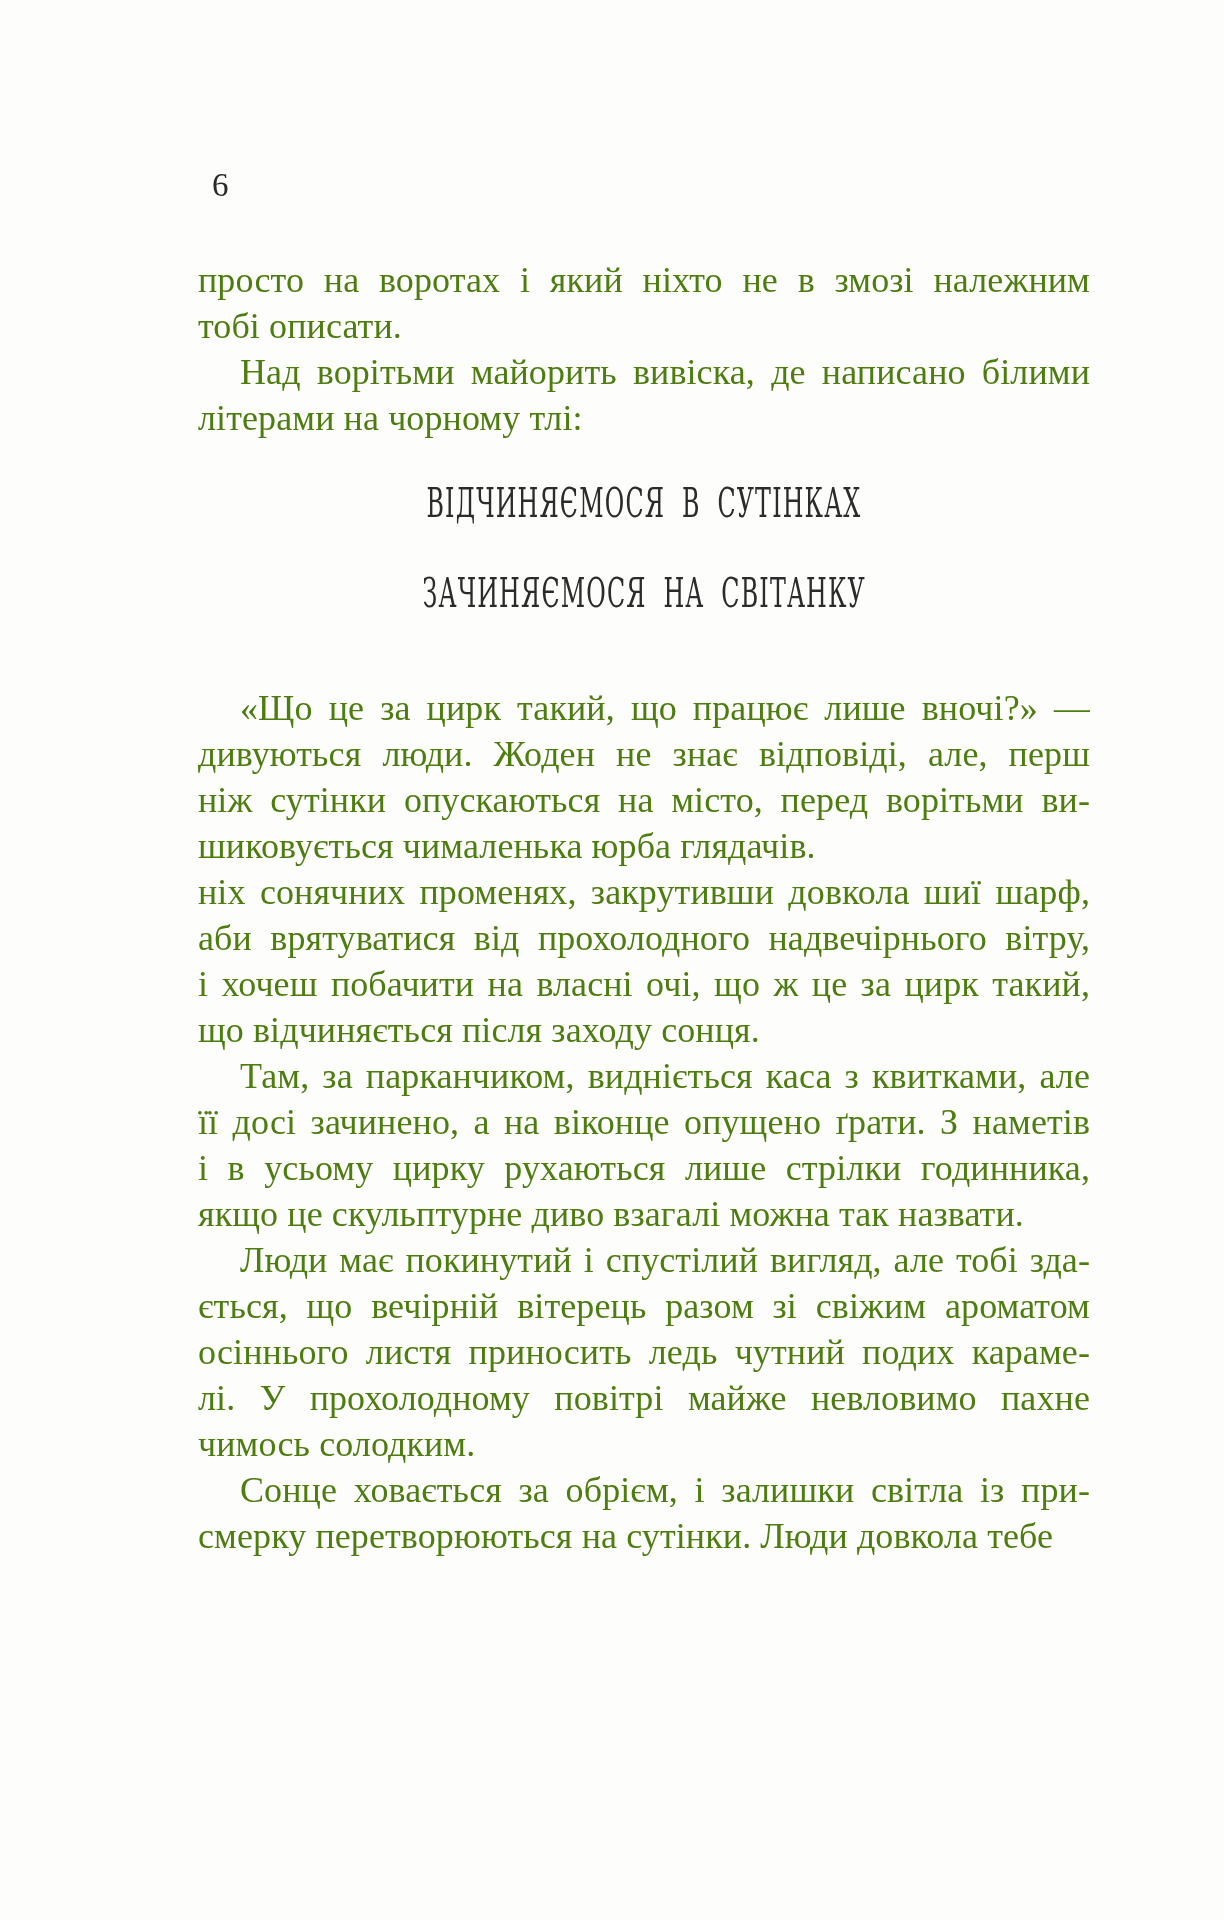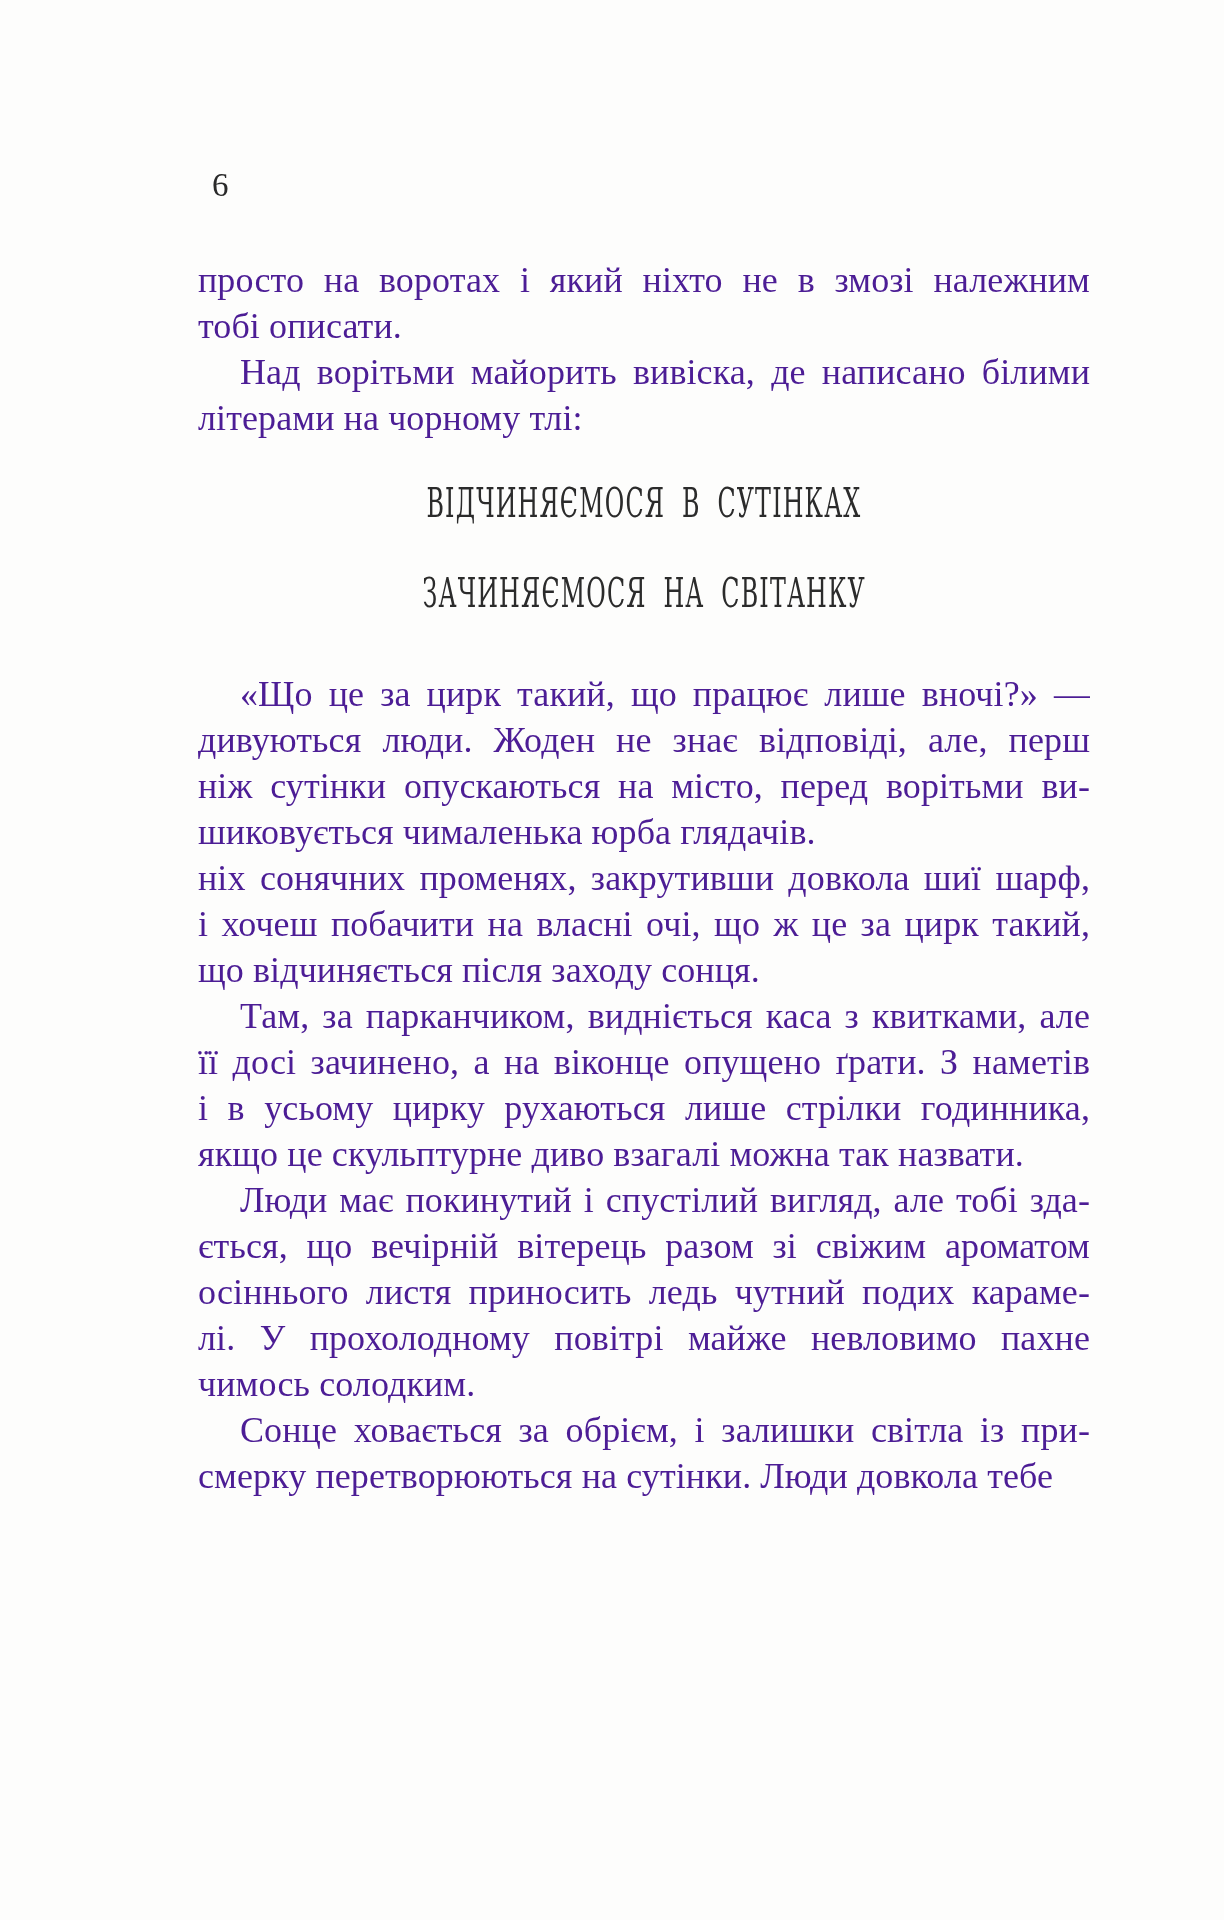--- a/index.html
+++ b/index.html
@@ -31,32 +31,32 @@
     width: 892px;
   }
   .para-block { margin: 0; padding: 0; }
   .body-line {
     font-size: 36px;
     line-height: 46px;
     height: 46px;
     overflow: hidden;
     text-align: justify;
     text-align-last: justify;
-    color: #4c1d95;
+    color: #4d7c0f;
     letter-spacing: 0.1px;
   }
   .body-line.last {
     text-align-last: left;
   }
   .body-line.indent {
     padding-left: 42px;
   }
   .sign-block {
     margin-top: 37px;
-    margin-bottom: 53px;
+    margin-bottom: 67px;
   }
   .sign-line {
     height: 50px;
     line-height: 50px;
     text-align: center;
     overflow: visible;
   }
   .sign-line + .sign-line {
     margin-top: 40px;
   }
@@ -91,20 +91,21 @@
         <div class="sign-line"><span class="sign-text">ЗАЧИНЯЄМОСЯ НА СВІТАНКУ</span></div>
       </div>
       <div class="para-block">
         <div class="body-line indent">«Що це за цирк такий, що працює лише вночі?» —</div>
         <div class="body-line">дивуються люди. Жоден не знає відповіді, але, перш</div>
         <div class="body-line">ніж сутінки опускаються на місто, перед ворітьми ви-</div>
         <div class="body-line last">шиковується чималенька юрба глядачів.</div>
       </div>
       <div class="para-block">
         <div class="body-line">ніх сонячних променях, закрутивши довкола шиї шарф,</div>
+        <div class="body-line">аби врятуватися від прохолодного надвечірнього вітру,</div>
         <div class="body-line">і хочеш побачити на власні очі, що ж це за цирк такий,</div>
         <div class="body-line last">що відчиняється після заходу сонця.</div>
       </div>
       <div class="para-block">
         <div class="body-line indent">Там, за парканчиком, видніється каса з квитками, але</div>
         <div class="body-line">її досі зачинено, а на віконце опущено ґрати. З наметів</div>
         <div class="body-line">і в усьому цирку рухаються лише стрілки годинника,</div>
         <div class="body-line last">якщо це скульптурне диво взагалі можна так назвати.</div>
       </div>
       <div class="para-block">

